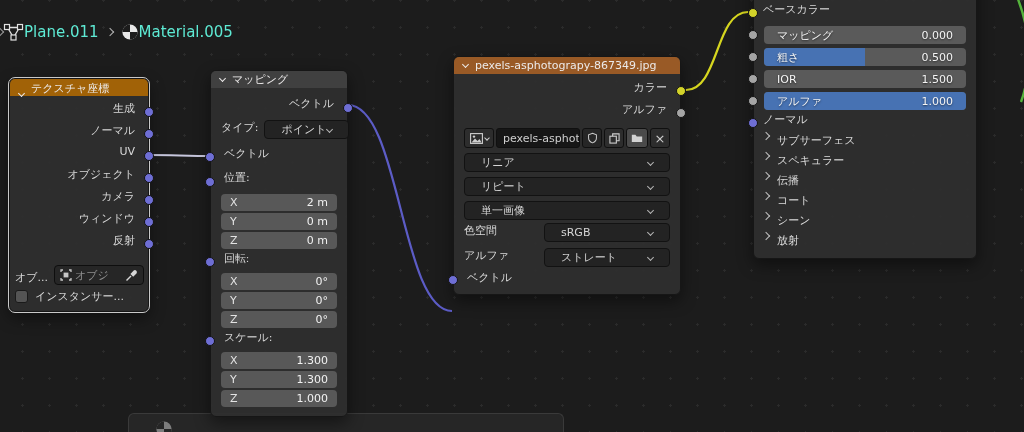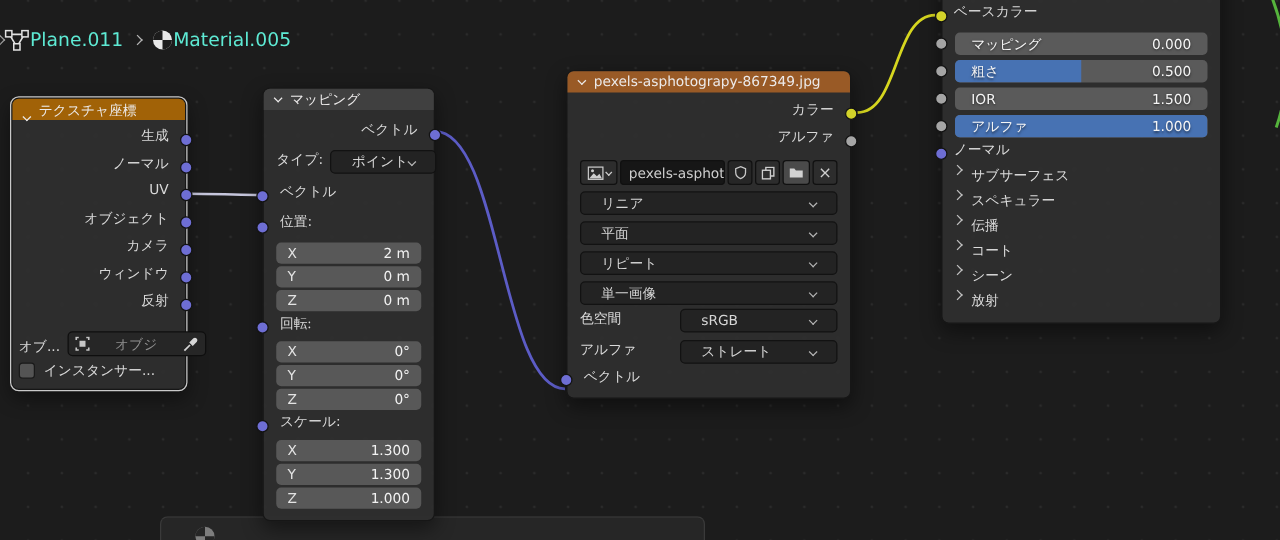--- a/index.html
+++ b/index.html
@@ -52,21 +52,21 @@
   
   .slider { position:relative; height:18px; background:#5a5a5a; border-radius:4px; overflow:hidden; display:flex; justify-content:space-between; align-items:center; padding:0 13px; margin:2px 10px; color:#f5f5f5; text-shadow:0 1px 2px rgba(0,0,0,.55); }
   .slider .fill { position:absolute; left:0; top:0; bottom:0; background:var(--slider-fill,#4772b3); }
   .slider span { position:relative; z-index:1; }
 
   .sec { height:20px; gap:8px; padding-left:9px; color:#dcdcdc; }
   .sec .chev { color:#c0c0c0; }
 
   
   .objrow { height:26px; display:flex; align-items:flex-end; gap:6px; padding:0 4px 0 5px; margin-top:4px; }
-  .objfield { flex:1; height:20px; background:#262626; border:1px solid #0e0e0e; border-radius:4px; display:flex; align-items:center; gap:20px; padding:0 5px; color:#8f8f8f; }
+  .objfield { flex:1; height:20px; background:#262626; border:1px solid #0e0e0e; border-radius:4px; display:flex; align-items:center; gap:3px; padding:0 5px; color:#8f8f8f; }
   .checkbox { width:13px; height:13px; background:#545454; border-radius:3px; border:1px solid #1a1a1a; flex:none; }
   .chkrow { height:22px; display:flex; align-items:center; gap:7px; padding:0 5px; }
 
   
   .dbrow { height:22px; display:flex; align-items:center; gap:2px; margin:3px 10px 2px 10px; }
   .dbbtn { height:20px; background:#2d2d2d; border:1px solid #101010; border-radius:3px; display:flex; align-items:center; justify-content:center; color:#cfcfcf; }
   .dbname { flex:1; background:#161616; justify-content:flex-start; padding:0 6px; color:#cfcfcf; overflow:hidden; white-space:nowrap; border-radius:3px; }
   .xglyph { font-size:13px; line-height:1; color:#cfcfcf; }
 
   .partial-bottom { position:absolute; left:128px; top:413px; width:436px; height:19px; background:#262626; border:1px solid #3a3a3a; border-bottom:none; border-radius:6px 6px 0 0; z-index:1; }
@@ -272,24 +272,20 @@
       </div>
       <div class="dbbtn" style="width:20px;">
           <span class="xglyph">×</span>
         </div>
     </div>
     <div class="dd" style="margin:4px 10px 5px 10px;gap:41px;">
         <span class="lbl">リニア</span>
         <span class="chev"></span>
       </div>
     <div class="dd" style="margin:0 10px 5px 10px;">
-        <span class="lbl">平面</span>
-        <span class="chev"></span>
-      </div>
-    <div class="dd" style="margin:0 10px 5px 10px;">
         <span class="lbl">リピート</span>
         <span class="chev"></span>
       </div>
     <div class="dd" style="margin:0 10px 3px 10px;">
         <span class="lbl">単一画像</span>
         <span class="chev"></span>
       </div>
     <div class="row" style="height:22px; padding:0 10px; margin-top:2px;">
       <span class="lbl" style="width:80px;">色空間</span>
       <div class="dd" style="flex:1;">

